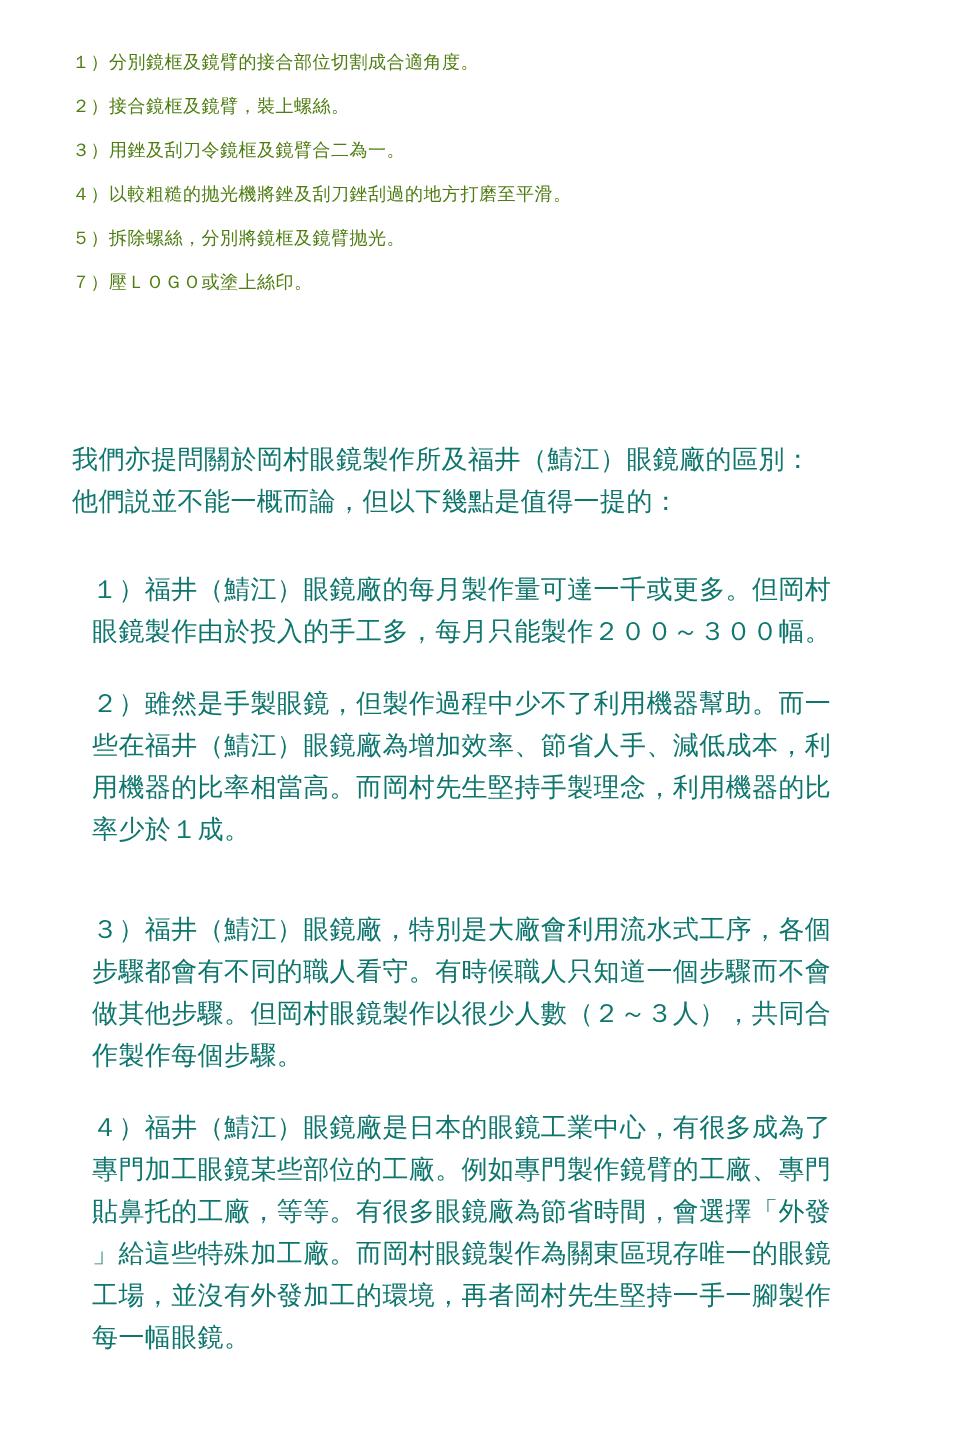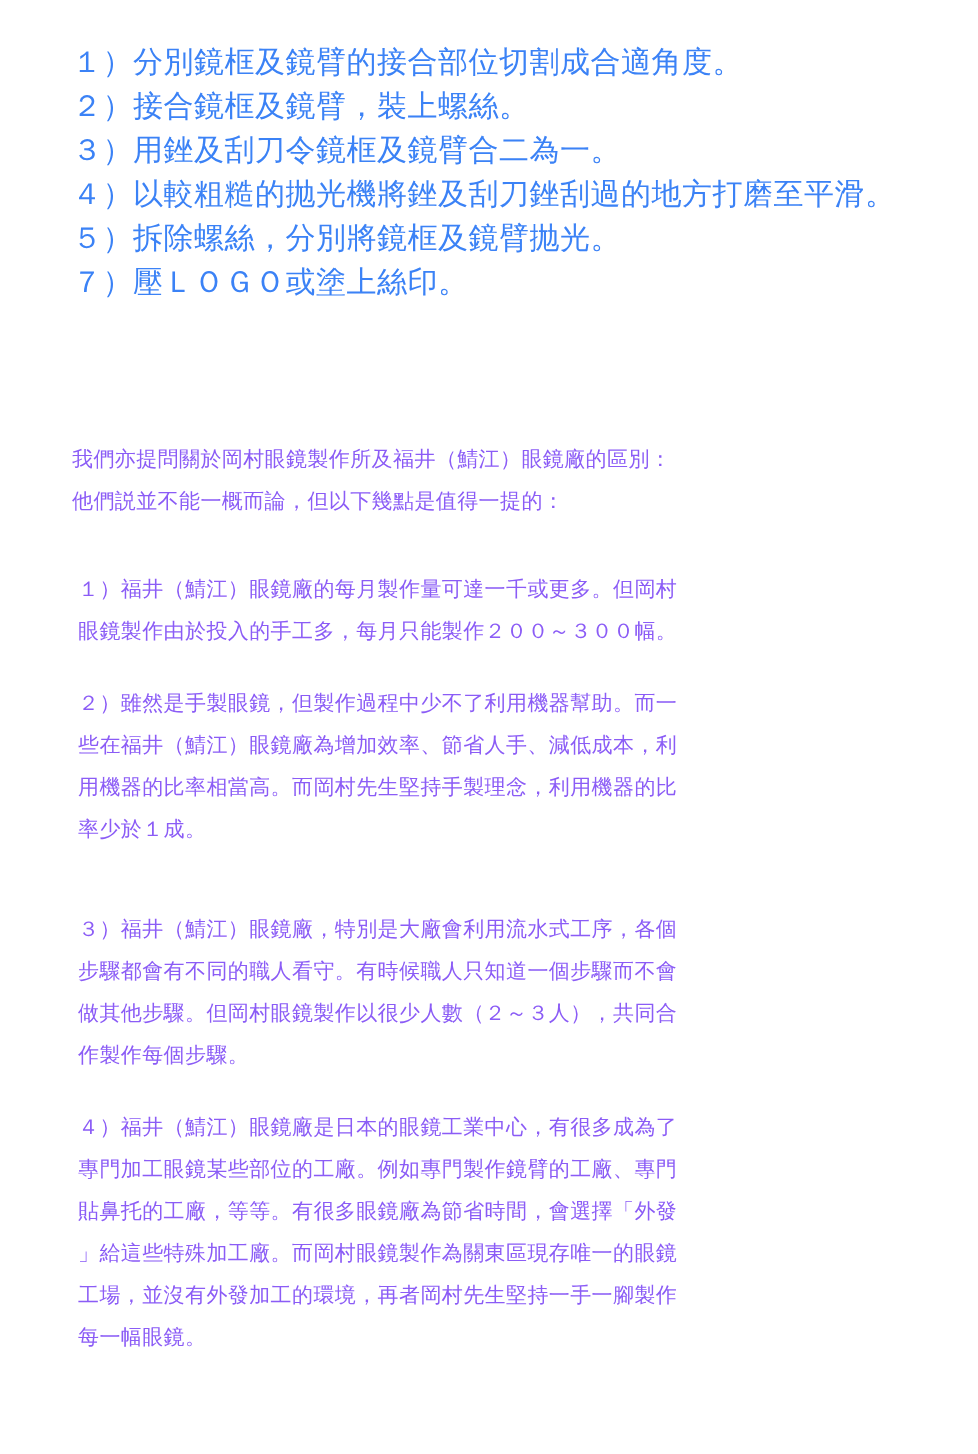--- a/index.html
+++ b/index.html
@@ -20,47 +20,48 @@
     height: 1454px;
     box-sizing: border-box;
     padding: 40px 72px 0 72px;
   }
   .numbered-list {
     margin: 0;
     padding: 0;
     list-style: none;
   }
   .numbered-list li {
-    font-size: 30px;
+    font-size: 18px;
     line-height: 44px;
     letter-spacing: 0.5px;
-    color: #3b82f6;
+    color: #4d7c0f;
     white-space: pre-wrap;
     padding-left: 8px;
     text-indent: -8px;
   }
   .numbered-list li .cont {
     display: block;
     padding-left: 44px;
     text-indent: 0;
   }
   .gap-lg { height: 46px; }
   .gap-md { height: 30px; }
   .gap-xl { height: 58px; }
 
   p.para {
     margin: 0;
-    font-size: 21px;
+    font-size: 26px;
     line-height: 42px;
     letter-spacing: 0.4px;
-    color: #8b5cf6;
+    color: #0f766e;
     white-space: pre-wrap;
   }
   p.para.indent {
     padding-left: 6px;
+    margin-left: 14px;
   }
 </style>
 </head>
 <body>
 
 <div class="page">
 
   <ul class="numbered-list">
     <li>１）分別鏡框及鏡臂的接合部位切割成合適角度。</li>
     <li>２）接合鏡框及鏡臂，裝上螺絲。</li>

